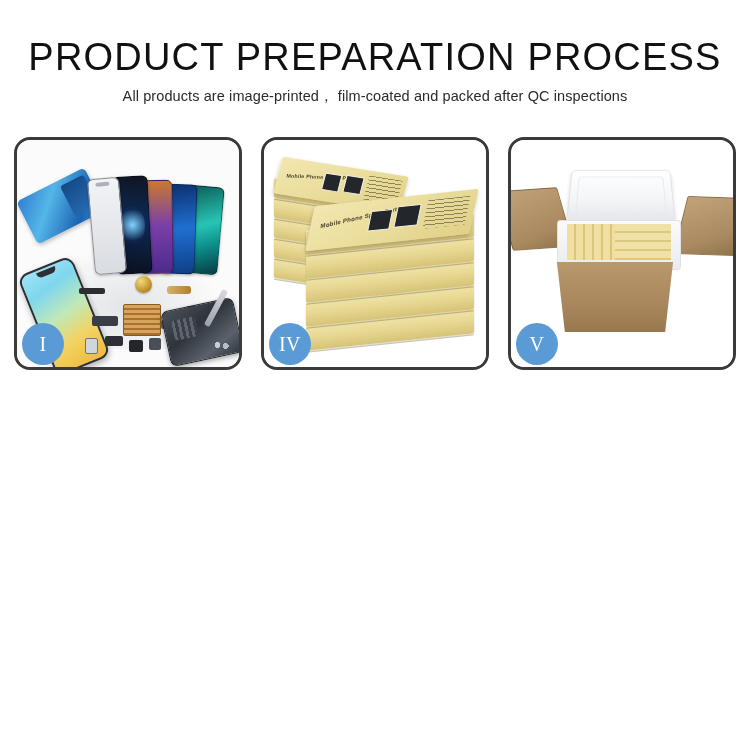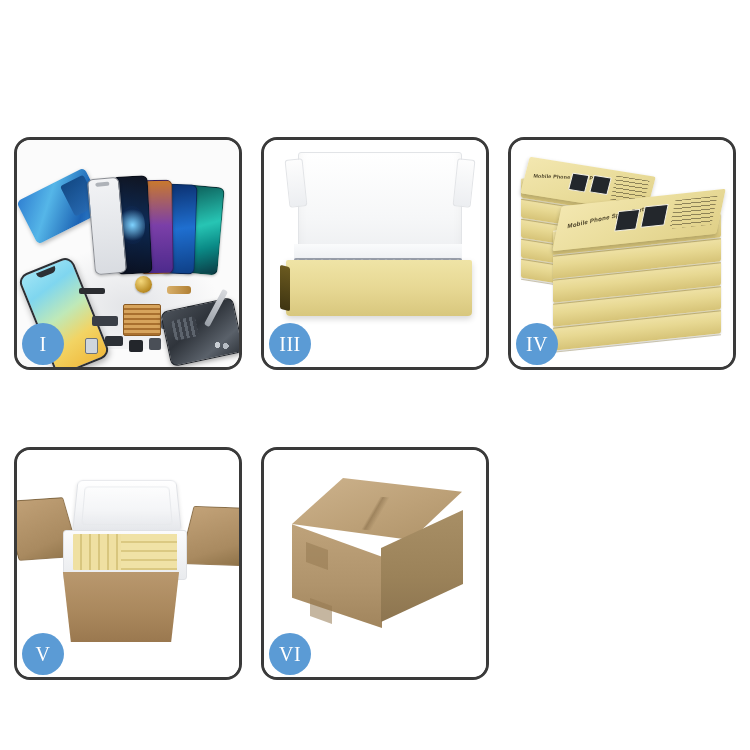--- a/index.html
+++ b/index.html
@@ -358,20 +358,22 @@
     clip-path: polygon(0 34%, 100% 0, 100% 66%, 0 100%);
   }
   .c6-tape { position:absolute; background: rgba(150,122,82,.55); }
   .t1 { left:42px; top:96px; width:22px; height:20px; transform: skewY(20deg); }
   .t2 { left:46px; top:152px; width:22px; height:18px; transform: skewY(20deg); }
 </style>
 </head>
 <body>
 
 <div class="header">
+  <h1 class="main-title">PRODUCT PREPARATION PROCESS</h1>
+  <p class="sub-title">All products are image-printed， film-coated and packed after QC inspections</p>
 </div>
 
 <div class="grid">
 
   <div class="panel">
     <div class="panel-inner">
       <div class="p1-bg"></div>
       <div class="p1-shadow"></div>
       <div class="adhesive"></div>
       <div class="fan">
@@ -395,31 +397,20 @@
       <div class="comp flex8"></div>
       <div class="housing"></div>
       <div class="driver"></div>
       <div class="screws"></div>
 
     </div>
     <div class="badge">I</div>
   </div>
 
 
-  <div class="panel">
-    <div class="panel-inner">
-      <div class="p3-bg"></div>
-      <div class="foam-lid"></div>
-      <div class="box3-inner-wall"></div>
-      <div class="box3-fill"></div>
-      <div class="box3-tray"></div>
-
-    </div>
-    <div class="badge">III</div>
-  </div>
 
   <div class="panel">
     <div class="panel-inner">
       <div class="p4-bg"></div>
       <div class="stack">
         <div class="sbox lb lb5">
             <span class="edge"></span>
           </div>
         <div class="sbox lb lb4">
             <span class="edge"></span>
@@ -477,27 +468,14 @@
       <div class="foam5-lid"></div>
       <div class="foam5-box"></div>
       <div class="yellow-fill"></div>
       <div class="yellow-fill2"></div>
       <div class="carton-body"></div>
 
     </div>
     <div class="badge">V</div>
   </div>
 
-  <div class="panel">
-    <div class="panel-inner">
-      <div class="p6-bg"></div>
-      <div class="c6-top"></div>
-      <div class="c6-seam"></div>
-      <div class="c6-left"></div>
-      <div class="c6-right"></div>
-      <div class="c6-tape t1"></div>
-      <div class="c6-tape t2"></div>
-
-    </div>
-    <div class="badge">VI</div>
-  </div>
 
 </div>
 
 </body></html>

